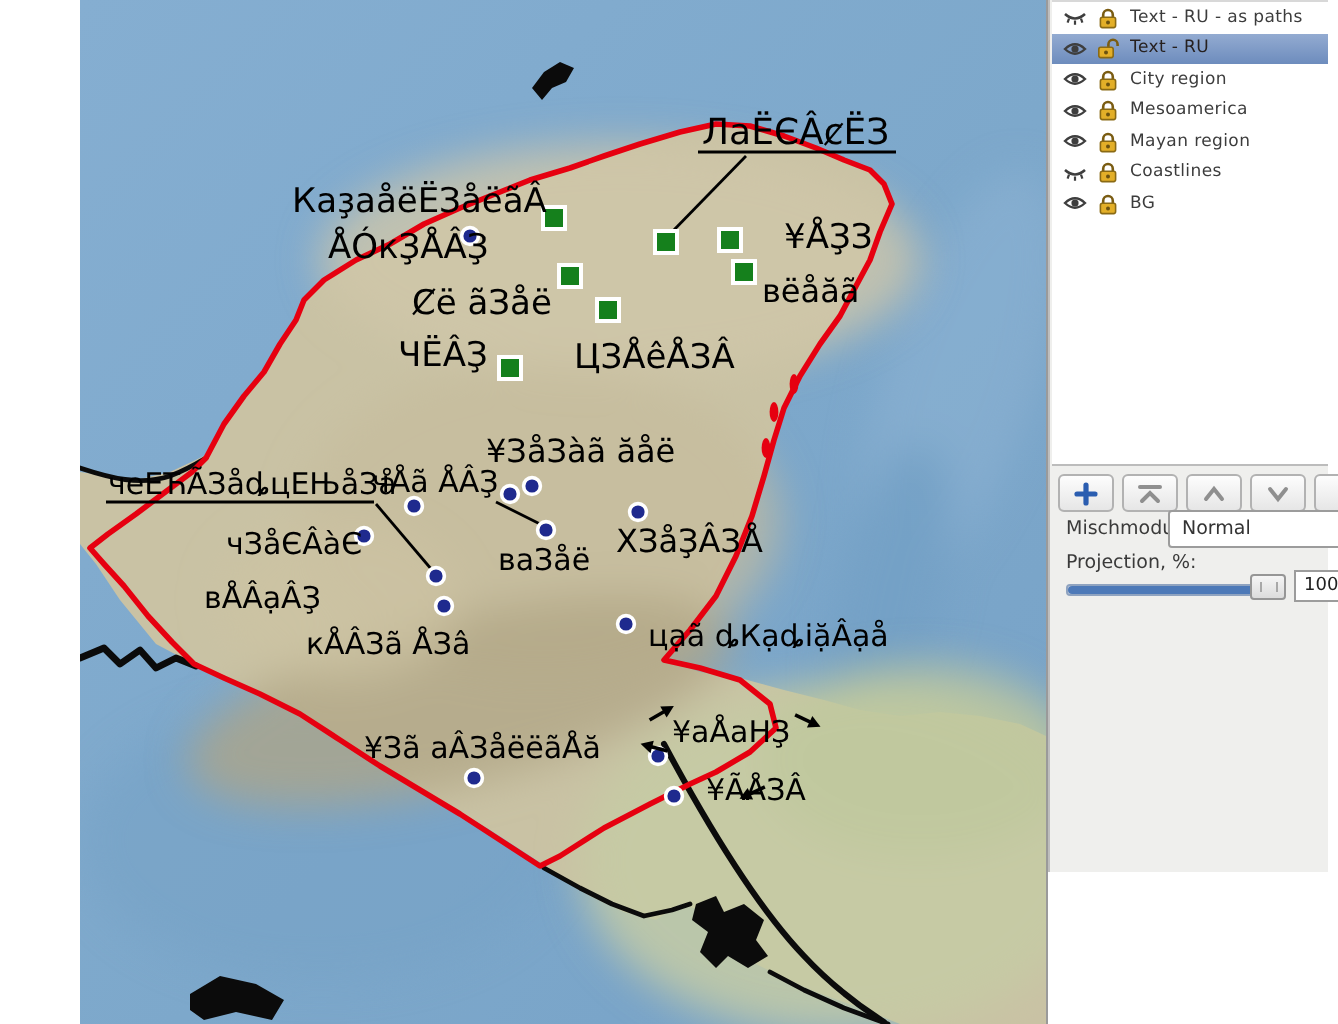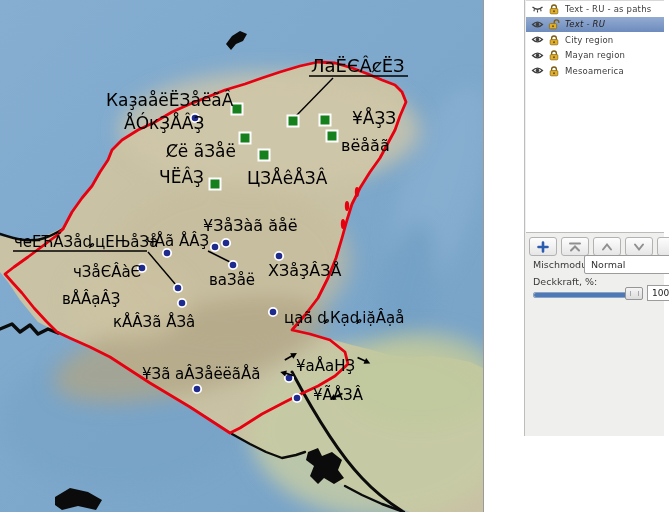--- a/index.html
+++ b/index.html
@@ -1,32 +1,32 @@
 <!DOCTYPE html>
 <html><head>
 <meta charset="utf-8">
 <style>
   html,body{margin:0;padding:0;background:#ffffff;}
   #app{position:relative;width:669px;height:512px;overflow:hidden;
        font-family:"DejaVu Sans",sans-serif;background:#ffffff;}
 
   
   #map-wrap{position:absolute;left:0;top:0;width:483px;height:512px;
-            border-right:1px solid #9a9a9a;}
+            border-right:1px solid #9a9a9a;padding-left:40px;}
   #map-svg{display:block;}
 
   
   #panel{position:absolute;left:500px;top:0;width:139px;height:436px;
          background:#efefed;border-left:1px solid #bdbdbd;margin-left:24px;}
   #layers-list{position:absolute;left:1px;top:0;right:0;height:231px;
                background:#ffffff;border-bottom:1px solid #bcbcbc;
                border-top:1px solid #d8d8d8;overflow:hidden;}
   .layer-row{display:flex;align-items:center;height:15.5px;padding-left:5px;
              font-size:8.5px;color:#3c3c3c;letter-spacing:.2px;cursor:default;}
-  .layer-row.selected{background:linear-gradient(#93abd1,#6d8cbd);color:#26201f;font-style:italic;}
+  .layer-row.selected{background:linear-gradient(#93abd1,#6d8cbd);color:#26201f;}
   .layer-row .cell-icon{width:17px;flex:0 0 17px;display:flex;align-items:center;}
   .layer-row .lname{white-space:nowrap;overflow:hidden;}
 
   .toolbar{position:absolute;left:4px;top:237px;right:-14px;height:18px;display:flex;gap:4px;}
   .tb-btn{width:26px;height:17px;border:1px solid #b2b2b2;border-radius:3px;
           background:linear-gradient(#fdfdfd,#e6e6e6);
           display:flex;align-items:center;justify-content:center;flex:0 0 26px;}
 
   .row-label{position:absolute;left:8px;font-size:9.5px;color:#3a3a3a;}
   #blend-label{top:259px;}
@@ -252,37 +252,69 @@
               <circle cx="6.5" cy="5.5" r="1.8" fill="#3e3e3e"></circle>
             </svg>
           </span>
           <span class="cell-icon">
             <svg width="12" height="12" viewBox="0 0 12 12">
               <path d="M3.6,6 V4.4 A2.4,2.4 0 0 1 8.4,4.4 V6" fill="none" stroke="#7a5c12" stroke-width="1.3"></path>
               <rect x="2.2" y="5.6" width="7.6" height="5.2" rx="1" fill="#e3af28" stroke="#8a6a14" stroke-width="0.8"></rect>
               <circle cx="6" cy="8.2" r="1" fill="#6b5210"></circle>
             </svg>
           </span>
+          <span class="lname">Mesoamerica</span>
+        </div>
+        <div class="layer-row">
+          <span class="cell-icon">
+            <svg width="13" height="11" viewBox="0 0 13 11">
+              <path d="M1.5,5.5 Q6.5,0.8 11.5,5.5 Q6.5,10.2 1.5,5.5 Z" fill="none" stroke="#3e3e3e" stroke-width="1.2"></path>
+              <circle cx="6.5" cy="5.5" r="1.8" fill="#3e3e3e"></circle>
+            </svg>
+          </span>
+          <span class="cell-icon">
+            <svg width="12" height="12" viewBox="0 0 12 12">
+              <path d="M3.6,6 V4.4 A2.4,2.4 0 0 1 8.4,4.4 V6" fill="none" stroke="#7a5c12" stroke-width="1.3"></path>
+              <rect x="2.2" y="5.6" width="7.6" height="5.2" rx="1" fill="#e3af28" stroke="#8a6a14" stroke-width="0.8"></rect>
+              <circle cx="6" cy="8.2" r="1" fill="#6b5210"></circle>
+            </svg>
+          </span>
           <span class="lname">Mayan region</span>
         </div>
         <div class="layer-row">
           <span class="cell-icon">
             <svg width="13" height="11" viewBox="0 0 13 11">
-              <path d="M1.5,5.5 Q6.5,0.8 11.5,5.5 Q6.5,10.2 1.5,5.5 Z" fill="none" stroke="#3e3e3e" stroke-width="1.2"></path>
-              <circle cx="6.5" cy="5.5" r="1.8" fill="#3e3e3e"></circle>
-            </svg>
-          </span>
-          <span class="cell-icon">
-            <svg width="12" height="12" viewBox="0 0 12 12">
-              <path d="M3.6,6 V4.4 A2.4,2.4 0 0 1 8.4,4.4 V6" fill="none" stroke="#7a5c12" stroke-width="1.3"></path>
-              <rect x="2.2" y="5.6" width="7.6" height="5.2" rx="1" fill="#e3af28" stroke="#8a6a14" stroke-width="0.8"></rect>
-              <circle cx="6" cy="8.2" r="1" fill="#6b5210"></circle>
-            </svg>
-          </span>
-          <span class="lname">Mesoamerica</span>
+              <path d="M1.5,4 Q6.5,8.5 11.5,4" fill="none" stroke="#3e3e3e" stroke-width="1.3"></path>
+              <path d="M3.5,6.3 L2.8,8.3 M6.5,7.2 L6.5,9.4 M9.5,6.3 L10.2,8.3" stroke="#3e3e3e" stroke-width="1.1"></path>
+            </svg>
+          </span>
+          <span class="cell-icon">
+            <svg width="12" height="12" viewBox="0 0 12 12">
+              <path d="M3.6,6 V4.4 A2.4,2.4 0 0 1 8.4,4.4 V6" fill="none" stroke="#7a5c12" stroke-width="1.3"></path>
+              <rect x="2.2" y="5.6" width="7.6" height="5.2" rx="1" fill="#e3af28" stroke="#8a6a14" stroke-width="0.8"></rect>
+              <circle cx="6" cy="8.2" r="1" fill="#6b5210"></circle>
+            </svg>
+          </span>
+          <span class="lname">Coastlines</span>
+        </div>
+        <div class="layer-row">
+          <span class="cell-icon">
+            <svg width="13" height="11" viewBox="0 0 13 11">
+              <path d="M1.5,5.5 Q6.5,0.8 11.5,5.5 Q6.5,10.2 1.5,5.5 Z" fill="none" stroke="#3e3e3e" stroke-width="1.2"></path>
+              <circle cx="6.5" cy="5.5" r="1.8" fill="#3e3e3e"></circle>
+            </svg>
+          </span>
+          <span class="cell-icon">
+            <svg width="12" height="12" viewBox="0 0 12 12">
+              <path d="M3.6,6 V4.4 A2.4,2.4 0 0 1 8.4,4.4 V6" fill="none" stroke="#7a5c12" stroke-width="1.3"></path>
+              <rect x="2.2" y="5.6" width="7.6" height="5.2" rx="1" fill="#e3af28" stroke="#8a6a14" stroke-width="0.8"></rect>
+              <circle cx="6" cy="8.2" r="1" fill="#6b5210"></circle>
+            </svg>
+          </span>
+          <span class="lname">BG</span>
         </div>
       </div>
 
     <div class="toolbar">
       <div class="tb-btn">
         <svg width="12" height="12" viewBox="0 0 12 12">
           <path d="M6,1.5 V10.5 M1.5,6 H10.5" stroke="#2a5db0" stroke-width="2.6" stroke-linecap="round"></path>
         </svg>
       </div>
       <div class="tb-btn">
@@ -301,20 +333,20 @@
         </svg>
       </div>
       <div class="tb-btn">
         
       </div>
     </div>
 
     <div class="row-label" id="blend-label">Mischmodus:</div>
     <div id="blend-box">Normal</div>
 
-    <div class="row-label" id="opacity-label">Deckkraft, %:</div>
+    <div class="row-label" id="opacity-label">Projection, %:</div>
     <div id="slider-track">
       <div id="slider-fill"></div>
     </div>
     <div id="slider-handle"></div>
     <div id="opacity-spin">100</div>
   </div>
 </div>
 
 </body></html>

